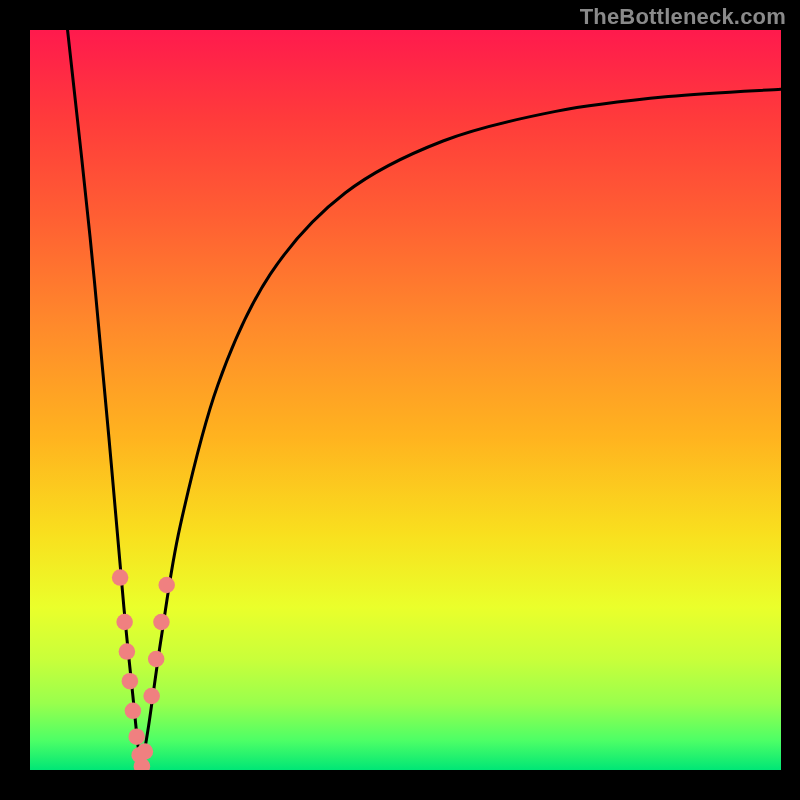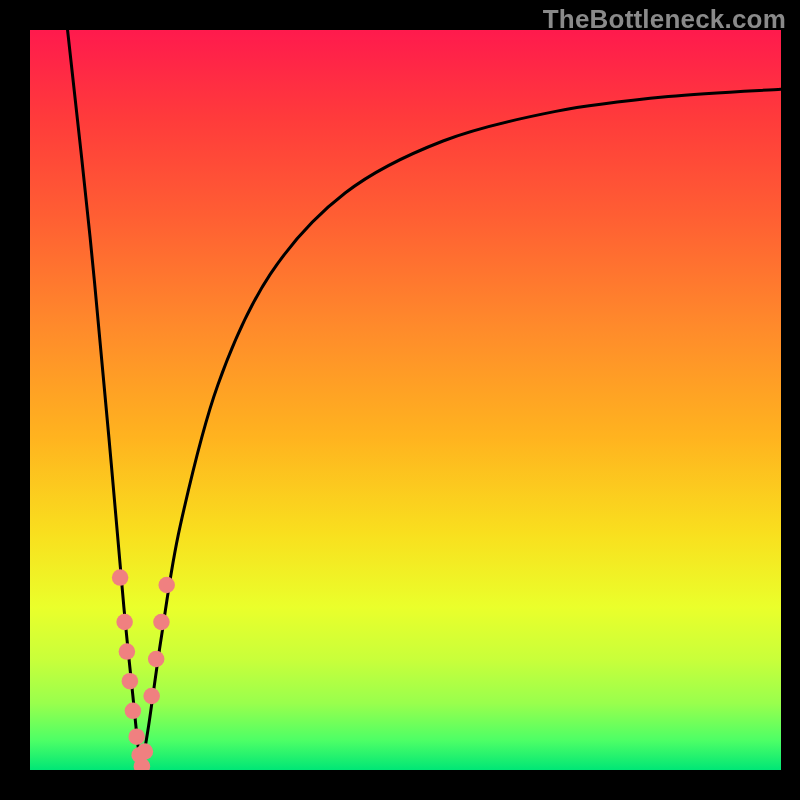--- a/index.html
+++ b/index.html
@@ -43,21 +43,21 @@
     left: 0;
     top: 0;
     width: 751px;
     height: 740px;
   }
   .watermark {
     position: absolute;
     top: 4px;
     right: 14px;
     font-family: Arial, Helvetica, sans-serif;
-    font-size: 26px;
+    font-size: 22px;
     font-weight: 600;
     color: #8a8a8a;
     letter-spacing: 0.2px;
     user-select: none;
   }
 </style>
 </head>
 <body>
 
 <div class="frame">

